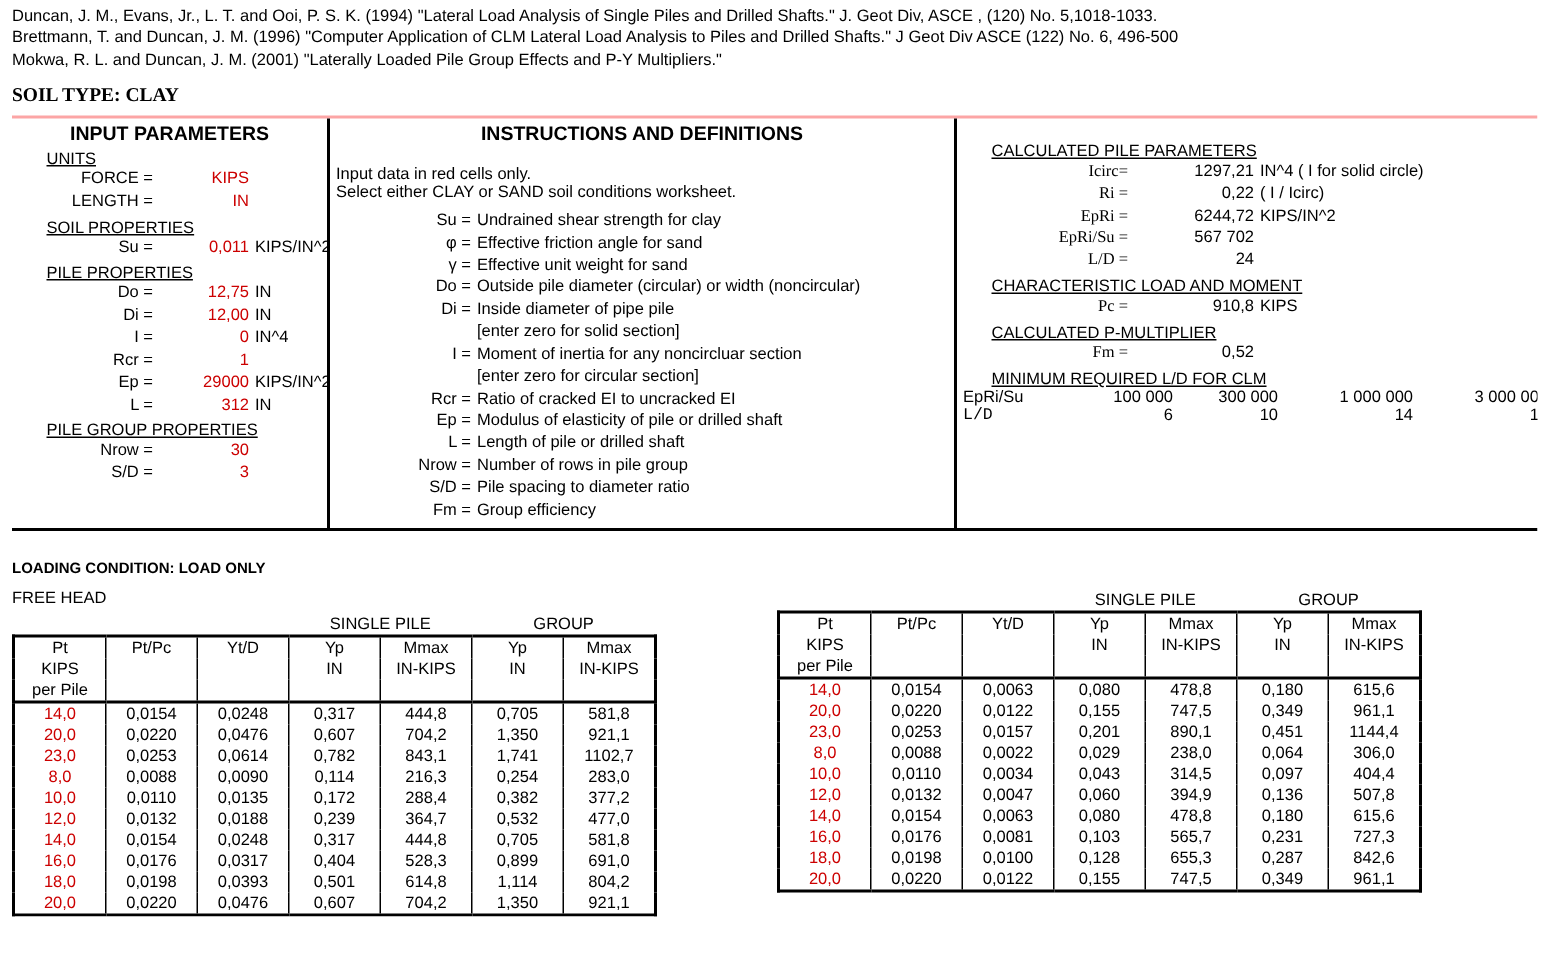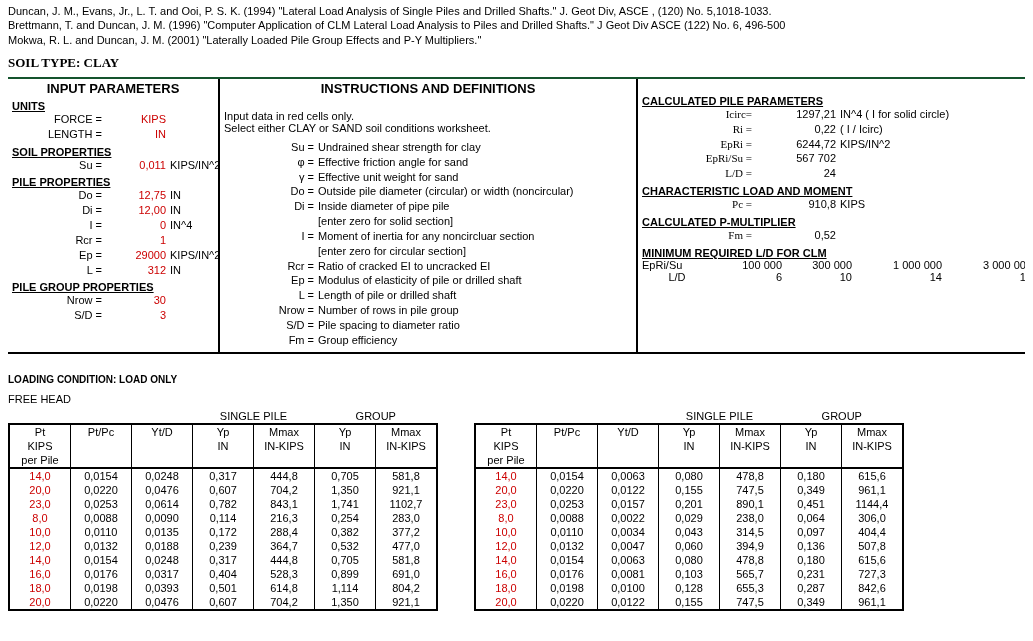--- a/index.html
+++ b/index.html
@@ -11,50 +11,50 @@
   }
   .refs { margin-bottom: 0; }
   .refs div { line-height: 1.3; }
   .soil-type {
     font-weight: bold;
     font-size: 13px;
     margin: 8px 0 6px 0;
     font-family: Liberation Serif, serif;
   }
   .panel {
-    border-top: 2px solid #14532d;
+    border-top: 2px solid #fca5a5;
     border-bottom: 2px solid #000;
     display: grid;
     grid-template-columns: 210px 420px 400px;
     margin-bottom: 20px;
   }
   .panel-col { padding: 2px 4px 4px 4px; }
   .panel-col.mid { border-left: 2px solid #000; border-right: 2px solid #000; }
   .head-center {
     font-weight: bold;
     font-size: 13px;
     text-align: center;
     margin-bottom: 4px;
   }
-  .underline { text-decoration: underline; font-weight: bold; }
+  .underline { text-decoration: underline; font-weight: normal; margin-left: 19px; }
   .kv-row { display: flex; line-height: 1.35; }
   .kv-label { flex: 0 0 90px; text-align: right; padding-right: 4px; }
   .kv-val { flex: 0 0 60px; text-align: right; padding-right: 4px; }
   .kv-val.red { color: #c00; }
   .kv-unit { }
   .right-row { display:flex; line-height:1.35; }
   .right-lab { flex: 0 0 110px; text-align:right; padding-right:4px;font-family:Liberation Serif, serif; }
   .right-val { flex: 0 0 80px; text-align:right; padding-right:4px; }
   .right-unit {}
   .def-row { display:flex; line-height:1.35; }
   .def-l { flex:0 0 90px; text-align:right; padding-right:4px;}
   .min-grid { display:grid; grid-template-columns: 70px 70px 70px 90px 90px; text-align:right;}
   .sect-space { height:4px; }
   .loading-title { font-weight:bold; font-size:10px; margin: 16px 0 8px 0;}
-  .tables-wrap { display:flex; gap:36px;align-items:flex-end; }
+  .tables-wrap { display:flex; gap:80px; }
   .tbl-block {}
   .tbl-cap { font-weight:normal; margin-bottom:4px; }
   table.data {
     border-collapse: collapse;
     font-size: 11px;
   }
   table.data th, table.data td {
     padding: 1px 6px;
     text-align: center;
     min-width: 48px;
@@ -254,21 +254,21 @@
         <div class="right-val">0,52</div>
       </div>
     <div class="sect-space"></div>
     <div class="underline">MINIMUM REQUIRED L/D FOR CLM</div>
     <div class="min-grid">
       <div style="text-align:left;">EpRi/Su</div>
       <div>100 000</div>
       <div>300 000</div>
       <div>1 000 000</div>
       <div>3 000 000</div>
-      <div style="text-align:center;">L/D</div>
+      <div style="text-align:left;font-family:Liberation Mono, monospace;">L/D</div>
       <div>6</div>
       <div>10</div>
       <div>14</div>
       <div>18</div>
     </div>
   </div>
 </div>
 
 <div class="loading-title">LOADING CONDITION:  LOAD ONLY</div>
 

